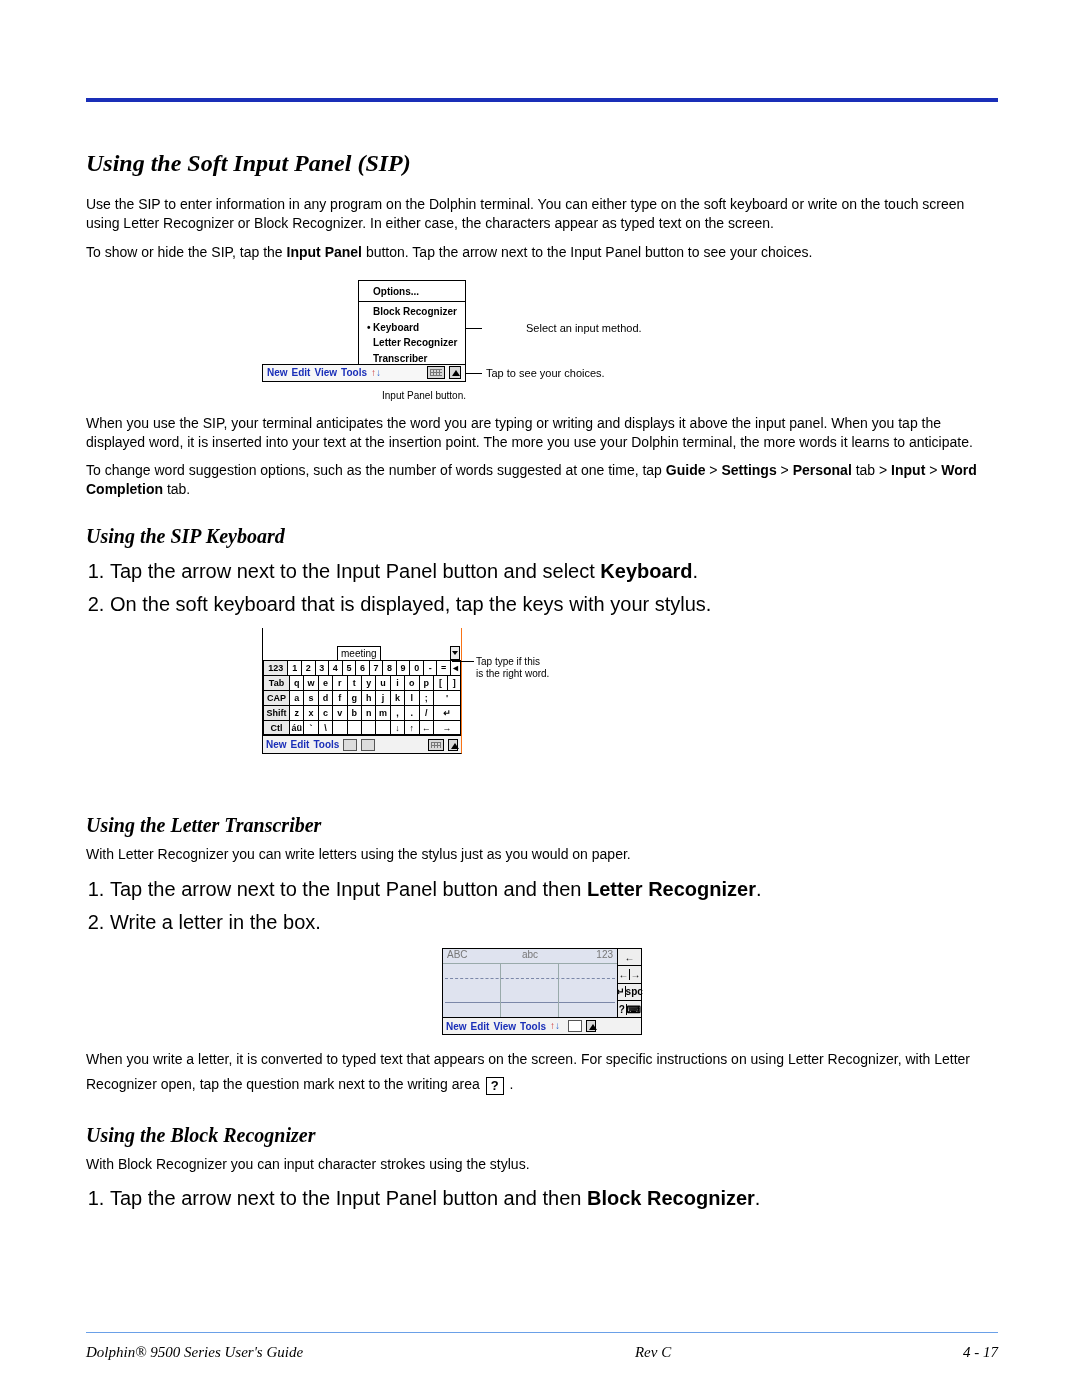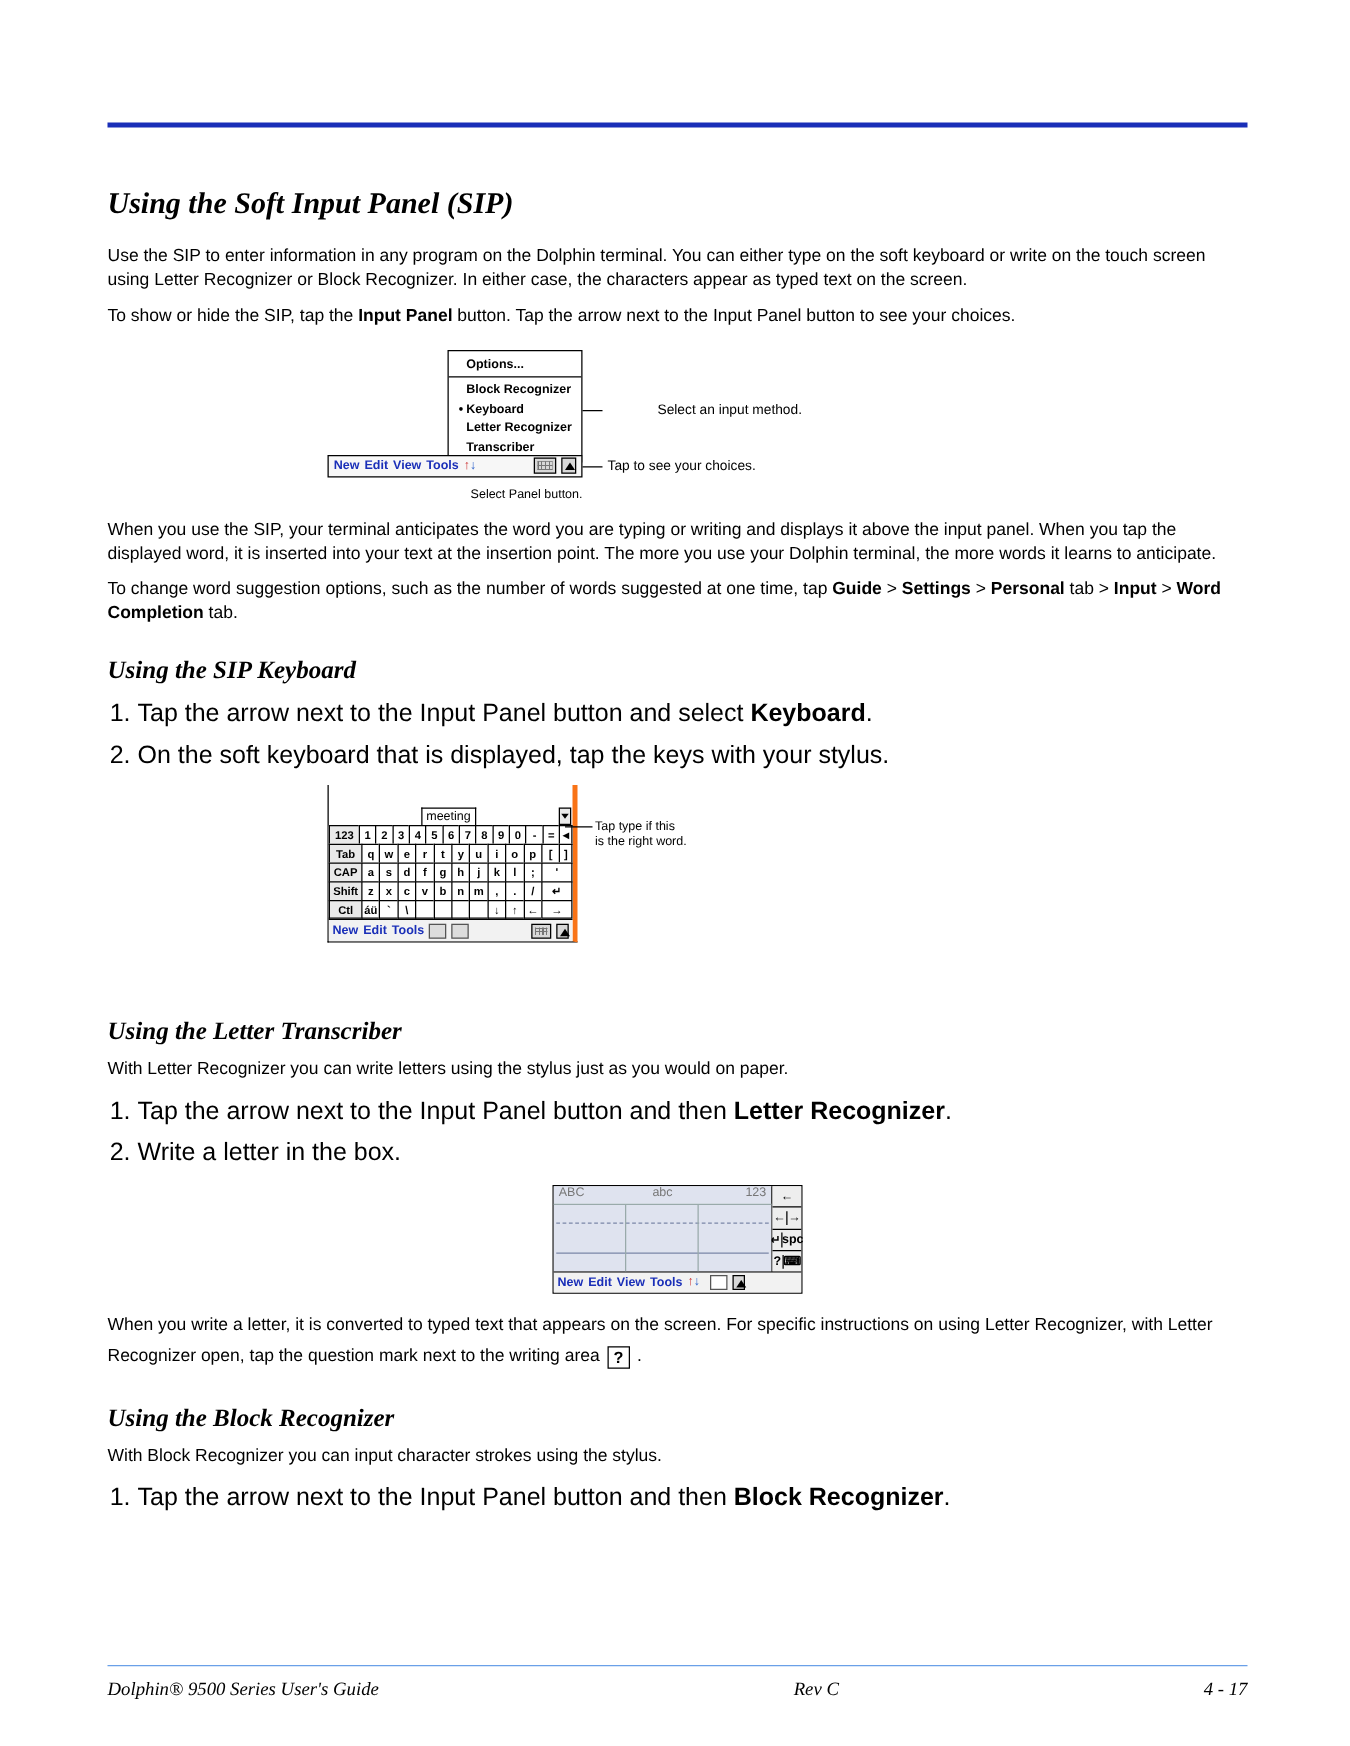--- a/index.html
+++ b/index.html
@@ -141,21 +141,21 @@
     margin: 8px auto 0 auto;
     position: relative;
     height: 160px;
     font-family: Tahoma, Arial, sans-serif;
   }
   .kbd-outer {
     position: absolute;
     left: 0; top: 0;
     width: 200px;
     border-left: 1px solid #000;
-    border-right: 4px solid #f97316;
+    border-right: 1px solid #f97316;
     border-bottom: 1px solid #000;
   }
   .kbd-sugg {
     height: 32px;
     position: relative;
   }
   .kbd-sugg .word {
     position: absolute;
     left: 74px; bottom: 0;
     border: 1px solid #000;
@@ -349,21 +349,21 @@
       <span class="kb-btn"></span>
       <span class="arrow-btn"></span>
     </div>
 
     <div class="sip-hline" style="left:204px;top:48px;width:16px;"></div>
     <div class="sip-label" style="left:224px;top:42px;margin-left:40px;">Select an input method.</div>
 
     <div class="sip-hline" style="left:204px;top:93px;width:16px;"></div>
     <div class="sip-label" style="left:224px;top:87px;">Tap to see your choices.</div>
 
-    <div class="cap">Select Panel button.</div>
+    <div class="cap">Input Panel button.</div>
   </div>
 
   <p class="body">When you use the SIP, your terminal anticipates the word you are typing or writing and displays it above the input panel. When you tap the displayed word, it is inserted into your text at the insertion point. The more you use your Dolphin terminal, the more words it learns to anticipate.</p>
 
   <p class="body">
     <span>To change word suggestion options, such as the number of words suggested at one time, tap </span><span class="b">Guide</span> &gt; <span class="b">Settings</span> &gt; <span class="b">Personal</span><span> tab &gt; </span><span class="b">Input</span> &gt; <span class="b">Word Completion</span><span> tab.</span>
   </p>
 
   <h2 class="sub">Using the SIP Keyboard</h2>
   <ol class="steps">

